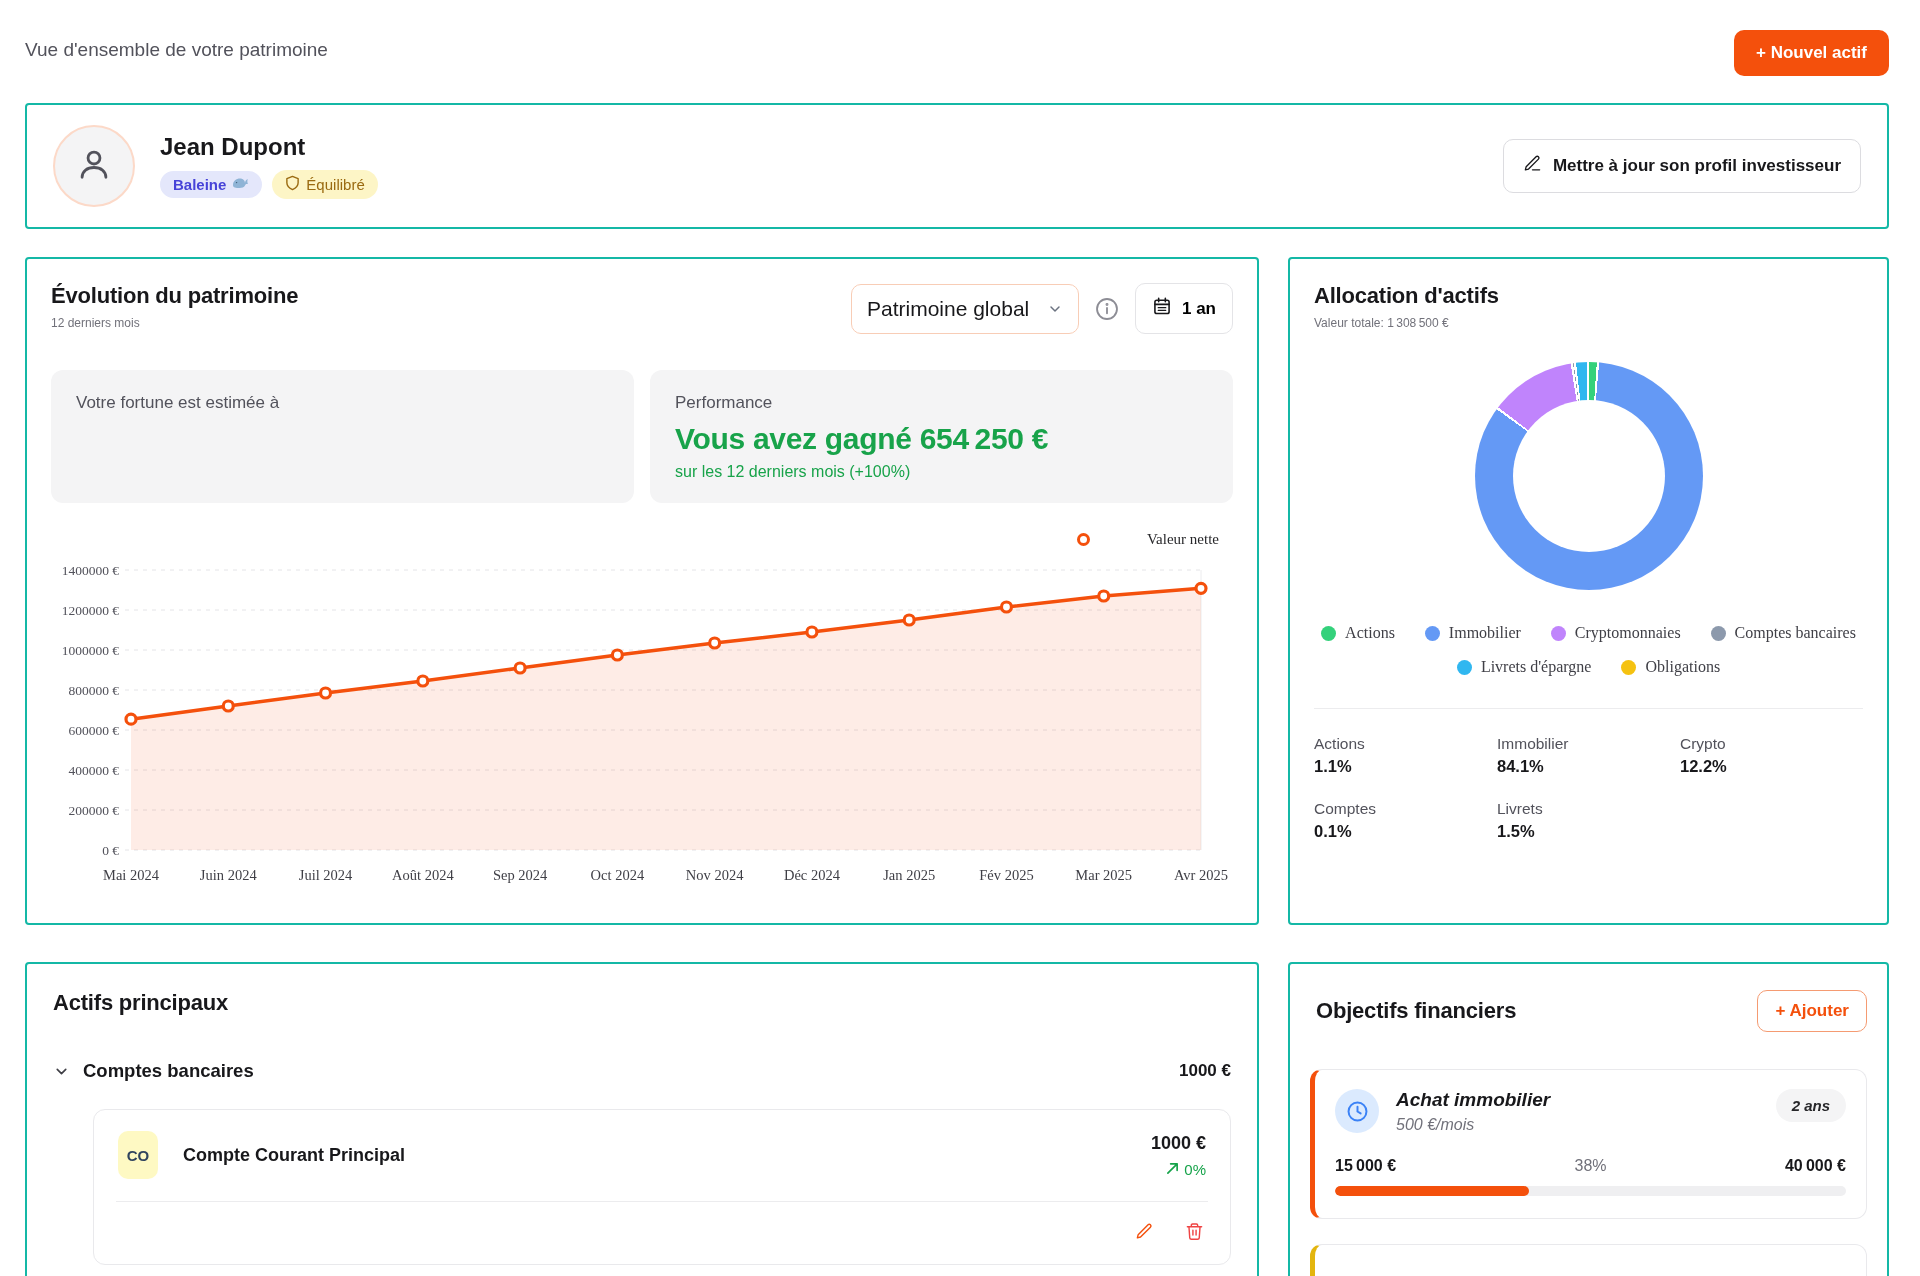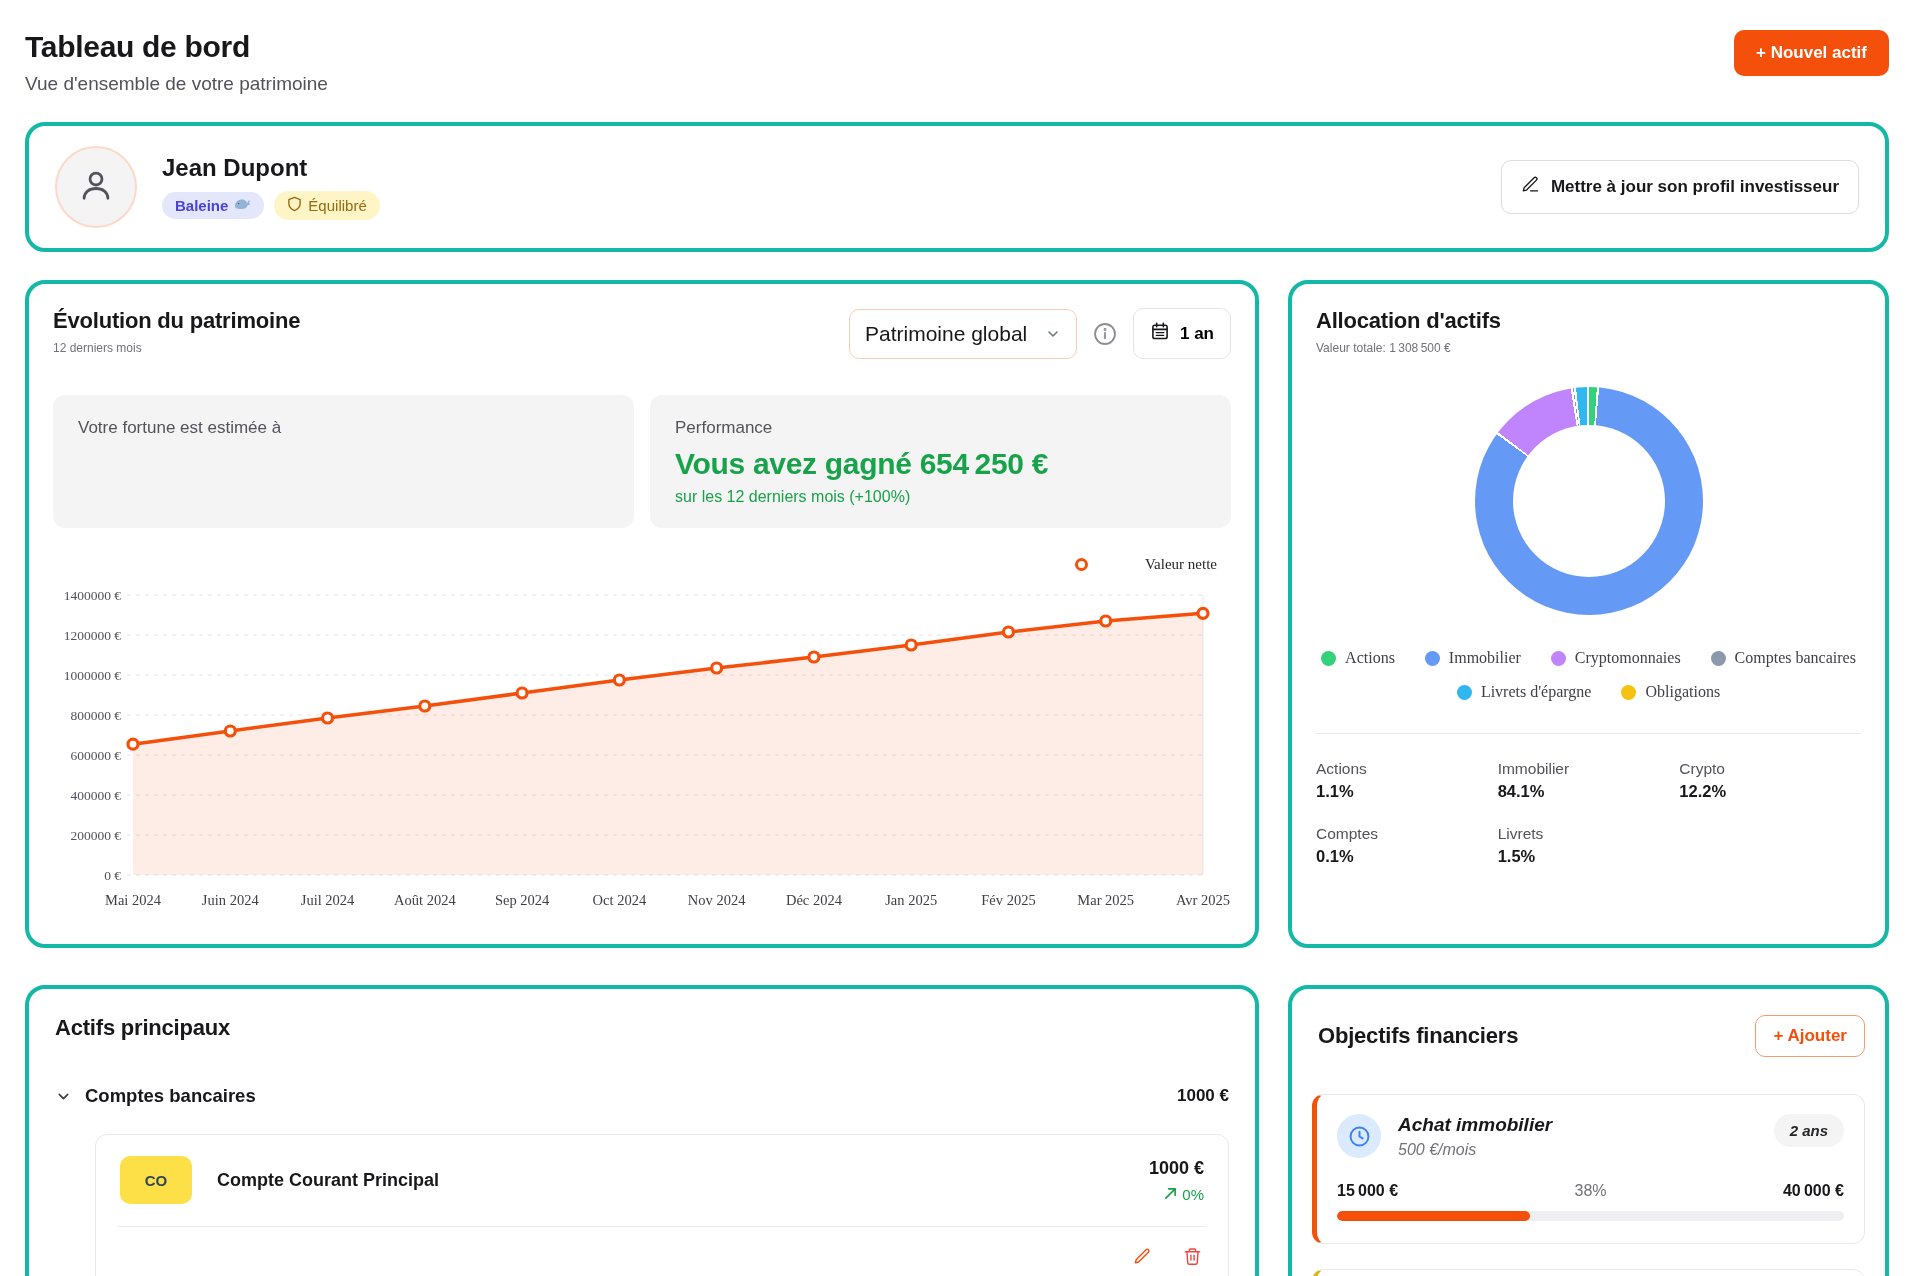--- a/index.html
+++ b/index.html
@@ -8,21 +8,21 @@
   .page { width:1920px; height:1276px; padding:30px 31px 0 25px; }
 
   
   .page-header { display:flex; justify-content:space-between; align-items:flex-start; }
   .page-title { font-size:30px; font-weight:800; letter-spacing:-0.3px; }
   .page-subtitle { font-size:19px; color:#52525b; margin-top:9px; }
   .btn-primary { background:#f4500c; color:#fff; border:none; border-radius:10px;
     padding:13px 22px; font-size:17px; font-weight:700; cursor:pointer; font-family:inherit; }
 
   
-  .card { background:#fff; border:4px solid #14b8a6; border-radius:20px; }
+  .card { background:#fff; border:2px solid #14b8a6; border-radius:4px; }
   .profile-card { margin-top:27px; padding:20px 26px; display:flex; align-items:center; min-height:125px; }
   .avatar { width:82px; height:82px; border-radius:50%; background:#f4f4f5;
     border:2px solid #fcd9c8; display:flex; align-items:center; justify-content:center; color:#52525b; flex:none; }
   .profile-info { margin-left:25px; }
   .profile-name { font-size:24px; font-weight:800; }
   .badges { display:flex; gap:10px; margin-top:9px; align-items:center; }
   .badge { display:inline-flex; align-items:center; gap:6px; border-radius:999px;
     padding:5px 13px; font-size:15px; font-weight:700; }
   .badge-indigo { background:#e4e7fb; color:#4743d8; }
   .badge-amber { background:#fdf5c6; color:#9a6a10; font-weight:400; }
@@ -76,21 +76,21 @@
 
   
   .assets-card { height:480px; padding:26px 26px; }
   .asset-group-row { display:flex; align-items:center; gap:13px; margin-top:44px; color:#18181b; }
   .chev { color:#3f3f46; display:flex; }
   .asset-group-name { font-size:18.5px; font-weight:600; cursor:pointer; }
   .asset-group-total { margin-left:auto; font-size:17px; font-weight:700; }
   .asset-item-card { margin-top:27px; margin-left:40px; border:1px solid #e9e9ec; border-radius:12px;
     padding:21px 24px 18px; }
   .asset-item-top { display:flex; align-items:center; }
-  .asset-avatar { width:72px; height:48px; border-radius:10px; background:#fde047; color:#30445e;
+  .asset-avatar { width:40px; height:48px; border-radius:10px; background:#fef9c3; color:#30445e;
     font-size:15px; font-weight:700; display:flex; align-items:center; justify-content:center; flex:none; }
   .asset-name { margin-left:25px; font-size:18px; font-weight:600; }
   .asset-right { margin-left:auto; text-align:right; }
   .asset-value { font-size:18px; font-weight:700; }
   .asset-change { margin-top:7px; font-size:15px; color:#16a34a; display:flex; justify-content:flex-end;
     align-items:center; gap:5px; }
   .asset-divider { border-top:1px solid #ececee; margin:22px -2px 0; }
   .asset-actions { display:flex; justify-content:flex-end; gap:27px; margin-top:18px; }
   .icon-btn { background:none; border:none; cursor:pointer; padding:2px; display:flex; }
 
@@ -116,21 +116,20 @@
   .goal-bar { margin-top:11px; height:10px; border-radius:999px; background:#efeff1; overflow:hidden; }
   .goal-fill { height:100%; background:#f4500c; border-radius:999px; }
 </style>
 </head>
 <body>
 
 <div class="page">
 
   <header class="page-header">
     <div>
-      <h1 class="page-title">Tableau de bord</h1>
       <p class="page-subtitle">Vue d'ensemble de votre patrimoine</p>
     </div>
     <button class="btn-primary">+ Nouvel actif</button>
   </header>
 
   <section class="card profile-card">
     <div class="avatar">
       <span>
         <svg width="42" height="42" viewBox="0 0 24 24" fill="none" stroke="currentColor" stroke-width="1.6" stroke-linecap="round">
           <circle cx="12" cy="8.6" r="3.4"></circle>

